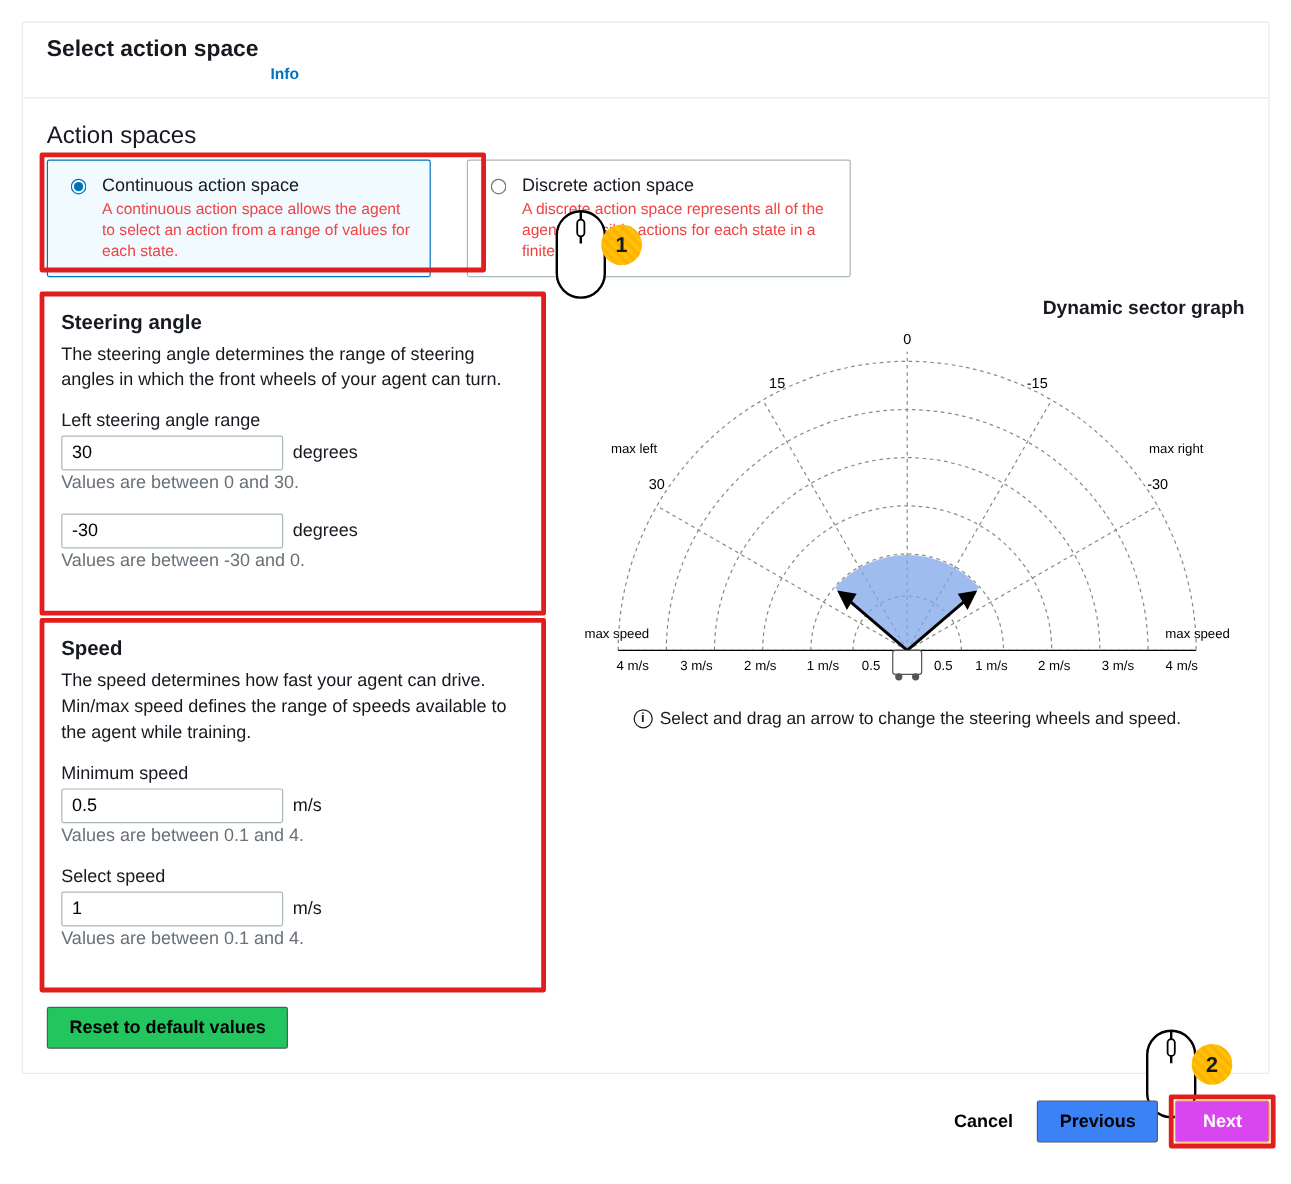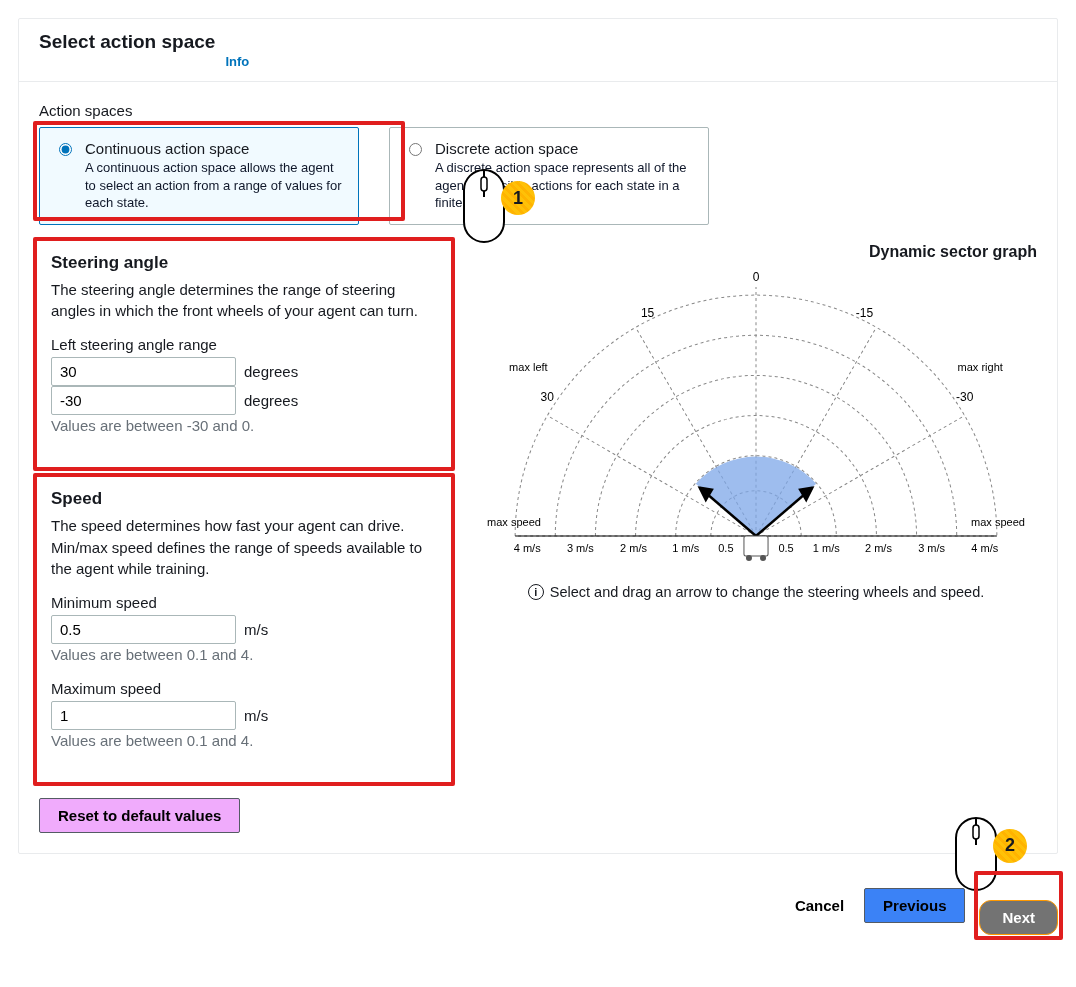--- a/index.html
+++ b/index.html
@@ -29,21 +29,21 @@
   .info-link {
     color: #0073bb;
     font-size: 13px;
     font-weight: 600;
     text-decoration: none;
     cursor: pointer;
     margin-top: 23px;
   }
   .panel-body { padding: 20px; position: relative; }
   .section-label {
-    font-size: 15px;
+    font-size: 20px;
     margin: 0 0 8px 0;
   }
   .radio-row {
     display: flex;
     gap: 30px;
     margin-bottom: 18px;
     position: relative;
   }
   .radio-card {
     border: 1px solid #aab7b8;
@@ -63,21 +63,21 @@
     accent-color: #0073bb;
     width: 15px;
     height: 15px;
   }
   .radio-title {
     font-size: 15px;
     margin: 0 0 2px 0;
   }
   .radio-desc {
     font-size: 13px;
-    color: #0f172a;
+    color: #ef4444;
     line-height: 1.35;
   }
   .two-col {
     display: flex;
     gap: 26px;
   }
   .left-col { width: 410px; }
   .right-col { flex: 1; position: relative; }
   .block {
     padding: 10px 12px 14px 12px;
@@ -111,21 +111,21 @@
     border-radius: 2px;
   }
   .unit { font-size: 15px; }
   .hint {
     font-size: 13px;
     color: #687078;
     margin: 4px 0 0 0;
   }
   .reset-btn {
     margin-top: 4px;
-    background: #f0abfc;
+    background: #22c55e;
     border: 1px solid #545b64;
     border-radius: 2px;
     padding: 8px 18px;
     font-size: 15px;
     font-weight: 700;
     cursor: pointer;
   }
   .footer {
     display: flex;
     justify-content: flex-end;
@@ -143,29 +143,28 @@
   .btn-prev {
     background: #3b82f6;
     border: 1px solid #545b64;
     border-radius: 2px;
     padding: 8px 18px;
     font-size: 15px;
     font-weight: 700;
     cursor: pointer;
   }
   .btn-next {
-    background: #737373;
+    background: #d946ef;
     border: 1px solid #ff9900;
     color: #fff;
-    border-radius: 12px;
+    border-radius: 2px;
     padding: 8px 22px;
     font-size: 15px;
     font-weight: 700;
     cursor: pointer;
-    margin-top: 24px;
   }
 
   
   .red-frame {
     position: absolute;
     border: 4px solid #e01e1e;
     pointer-events: none;
     border-radius: 2px;
   }
   .mouse-badge {
@@ -241,20 +240,21 @@
         
         <div class="block" style="position:relative;">
           <h3>Steering angle</h3>
           <p>The steering angle determines the range of steering angles in which the front wheels of your agent can turn.</p>
 
           <label class="field-label">Left steering angle range</label>
           <div class="field-row">
             <input class="text-input" value="30" style="">
             <span class="unit">degrees</span>
           </div>
+          <p class="hint">Values are between 0 and 30.</p>
 
           <div class="field-row">
             <input class="text-input" value="-30" style="">
             <span class="unit">degrees</span>
           </div>
           <p class="hint">Values are between -30 and 0.</p>
 
           <div class="red-frame" style="left:-6px;top:-6px;right:-6px;bottom:-6px;"></div>
         </div>
 
@@ -263,21 +263,21 @@
           <h3>Speed</h3>
           <p>The speed determines how fast your agent can drive. Min/max speed defines the range of speeds available to the agent while training.</p>
 
           <label class="field-label">Minimum speed</label>
           <div class="field-row">
             <input class="text-input" value="0.5" style="">
             <span class="unit">m/s</span>
           </div>
           <p class="hint">Values are between 0.1 and 4.</p>
 
-          <label class="field-label">Maximum speed</label>
+          <label class="field-label">Select speed</label>
           <div class="field-row">
             <input class="text-input" value="1" style="">
             <span class="unit">m/s</span>
           </div>
           <p class="hint">Values are between 0.1 and 4.</p>
 
           <div class="red-frame" style="left:-6px;top:-6px;right:-6px;bottom:-6px;"></div>
         </div>
 
         <button class="reset-btn">Reset to default values</button>

